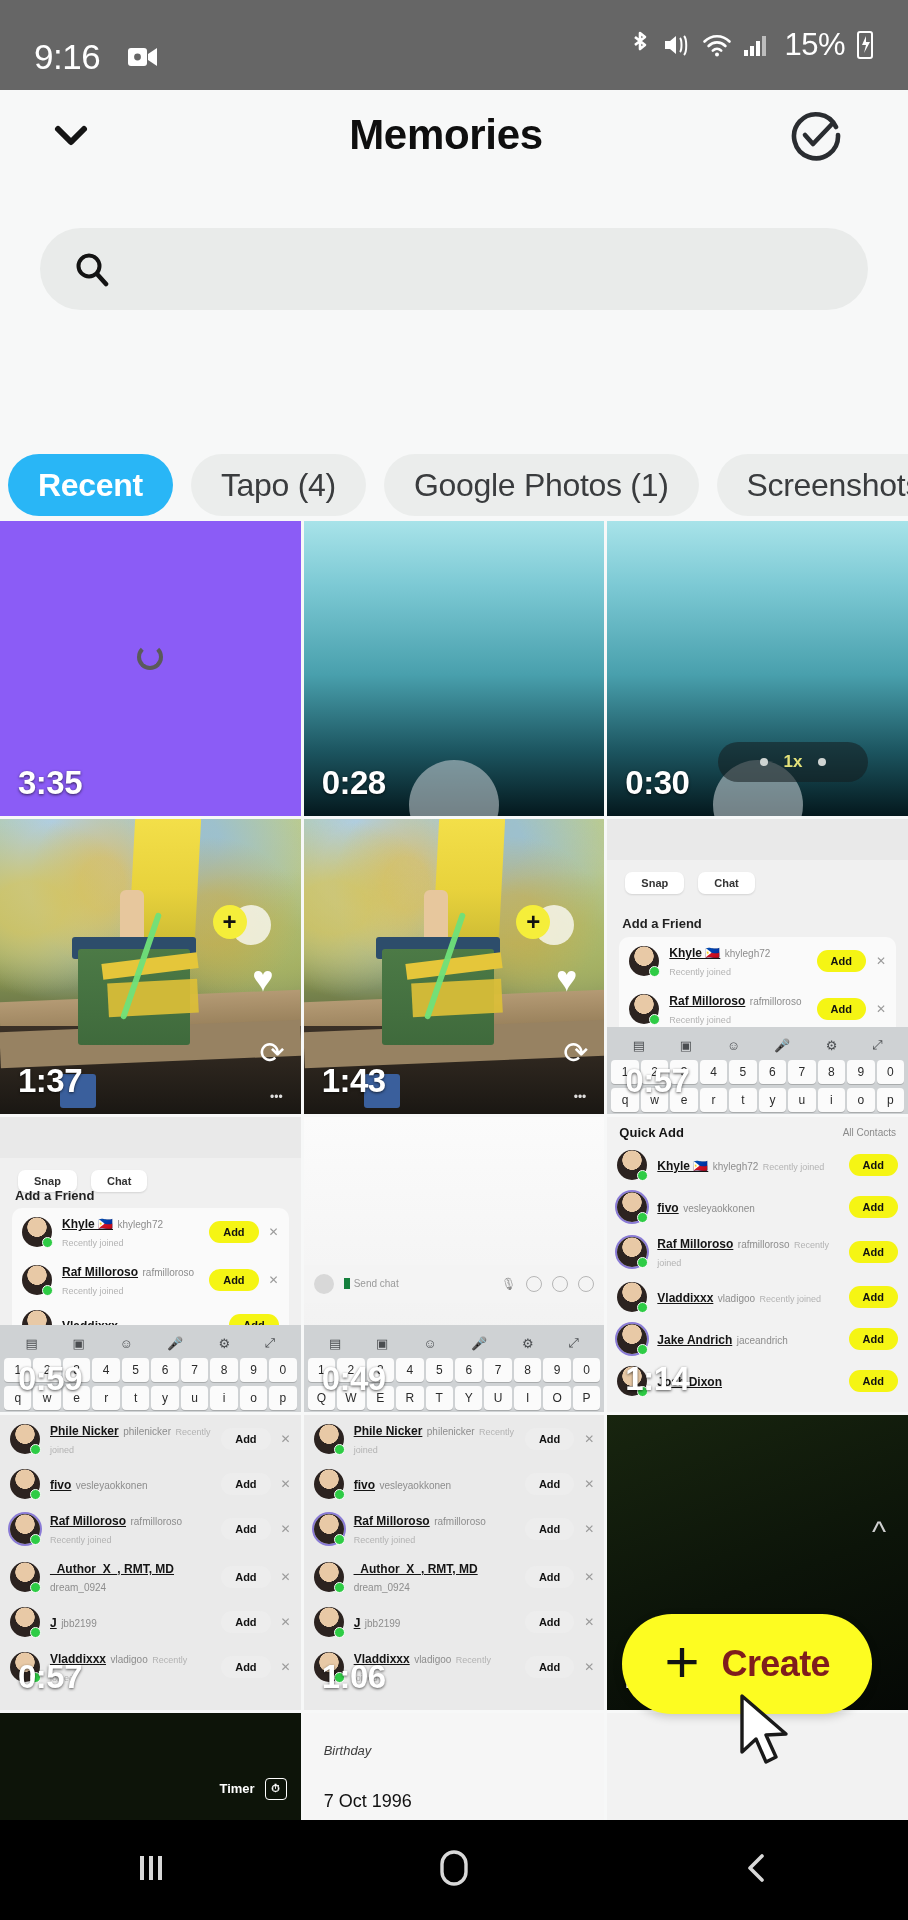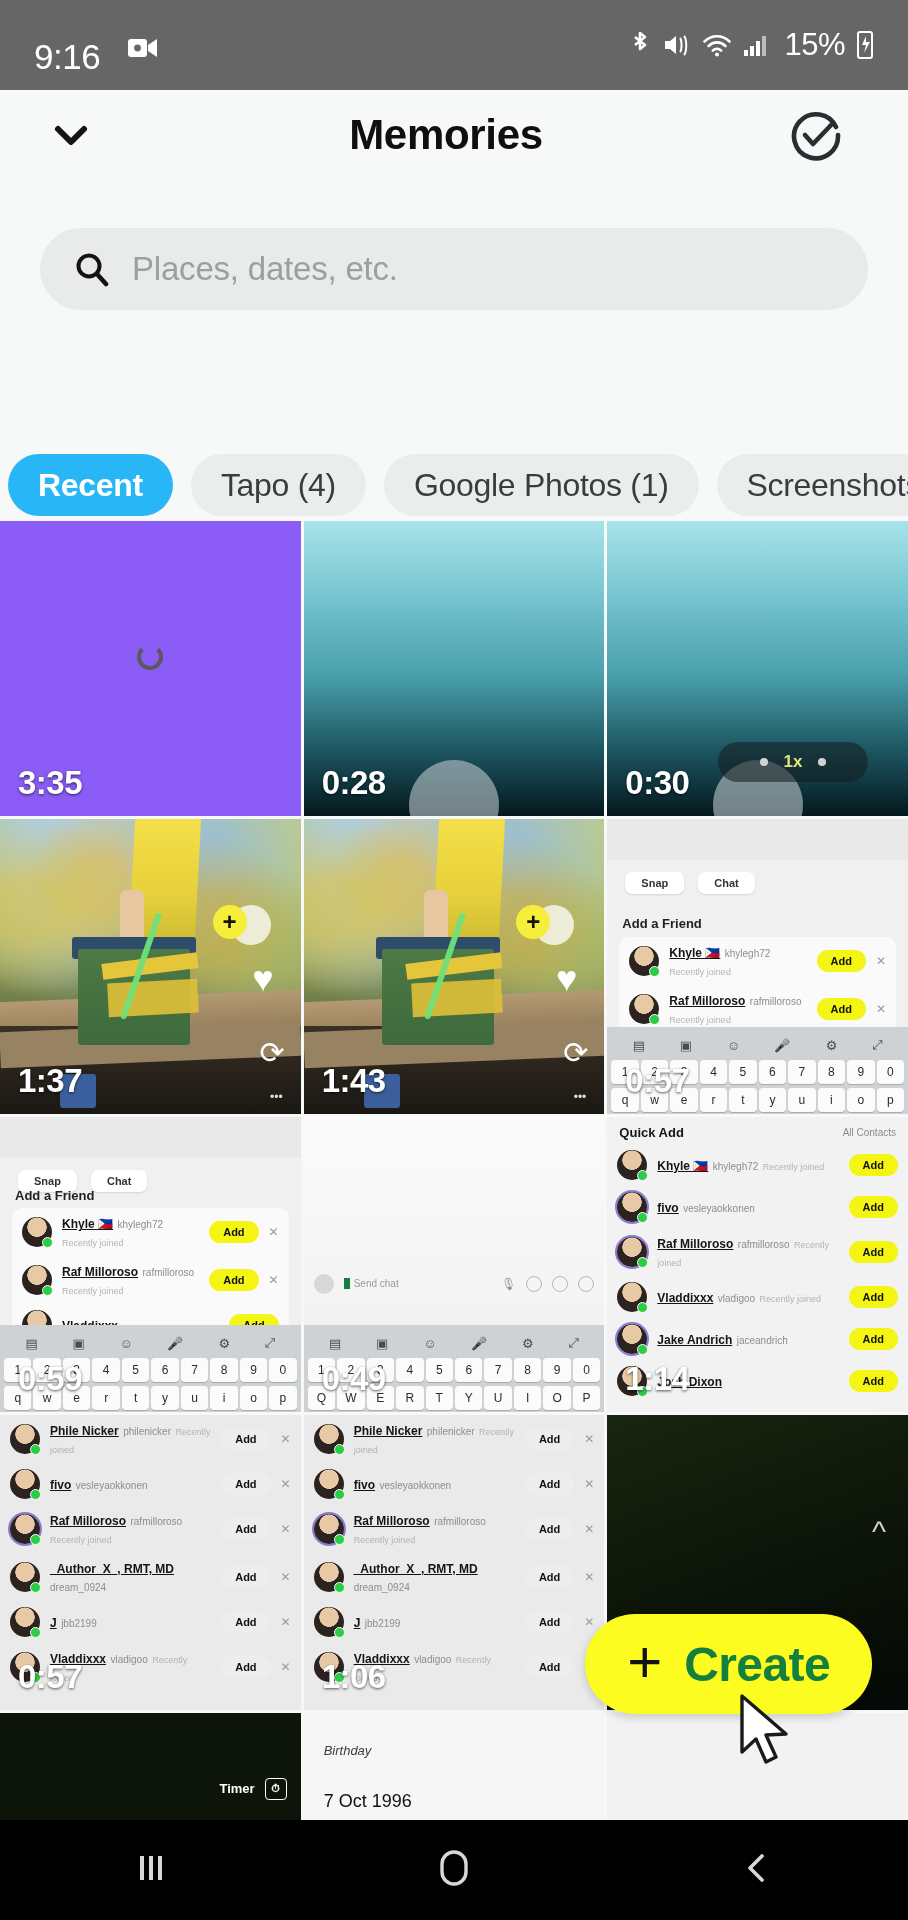--- a/index.html
+++ b/index.html
@@ -11,21 +11,21 @@
   }
   #app { position:relative; width:908px; height:1920px; background:#f7f8f8; overflow:hidden; }
 
   
   .statusbar{
     position:absolute; top:0; left:0; width:908px; height:90px;
     background:#666666; color:#ffffff;
     display:flex; align-items:center; justify-content:space-between;
     padding:0 34px;
   }
-  .sb-left{ display:flex; align-items:flex-start; gap:28px;margin-top:24px; }
+  .sb-left{ display:flex; align-items:center; gap:28px;margin-top:24px; }
   .sb-time{ font-size:35px; font-weight:400; letter-spacing:-.5px; }
   .sb-right{ display:flex; align-items:center; gap:11px; }
   .sb-batt{ font-size:31px; font-weight:400; letter-spacing:-.5px; margin-left:4px;}
   .ico{ display:inline-block; line-height:0; }
 
   
   .header{
     position:absolute; top:90px; left:0; width:892px; height:90px;
     display:flex; align-items:center; justify-content:space-between;
     padding:0 48px; background:#f7f8f8;
@@ -289,21 +289,21 @@
   .wt-val{ position:absolute; left:20px; top:78px; font-size:18px; color:#111; }
 
   
   .fab{
     position:absolute; right:36px; bottom:206px;
     height:100px; border-radius:54px; background:#fdfc21;
     display:flex; align-items:center; gap:22px; padding:0 42px;
     z-index:40; box-shadow:0 3px 10px rgba(0,0,0,.18);
   }
   .fab .plus{ font-size:60px; line-height:1; color:#121212; font-weight:400; margin-top:-5px;}
-  .fab .lbl{ font-size:48px; font-weight:700; color:#15803d; letter-spacing:-.6px; }
+  .fab .lbl{ font-size:36px; font-weight:700; color:#7f1d1d; letter-spacing:-.6px; }
   .cursor{
     position:absolute; right:112px; bottom:148px; z-index:45;
   }
 
   
   .navbar{
     position:absolute; left:0; bottom:0; width:908px; height:100px;
     background:#000; display:flex; align-items:center; justify-content:space-around;
   }
   .nav-ic{ color:#d8d8d8; }
@@ -377,21 +377,20 @@
     </span>
   </div>
 
   <div class="searchwrap">
     <span class="ico">
       <svg width="36" height="36" viewBox="0 0 36 36">
           <circle cx="15" cy="15" r="10.5" stroke="#131313" stroke-width="4" fill="none"></circle>
           <path d="M23 23l9 10" stroke="#131313" stroke-width="4.6" stroke-linecap="round"></path>
         </svg>
     </span>
-    <span class="search-ph">Places, dates, etc.</span>
   </div>
 
 
   <div class="chips">
     <div class="chip sel">
         <span>Recent</span>
       </div>
     <div class="chip">
         <span>Tapo (4)</span>
       </div>

